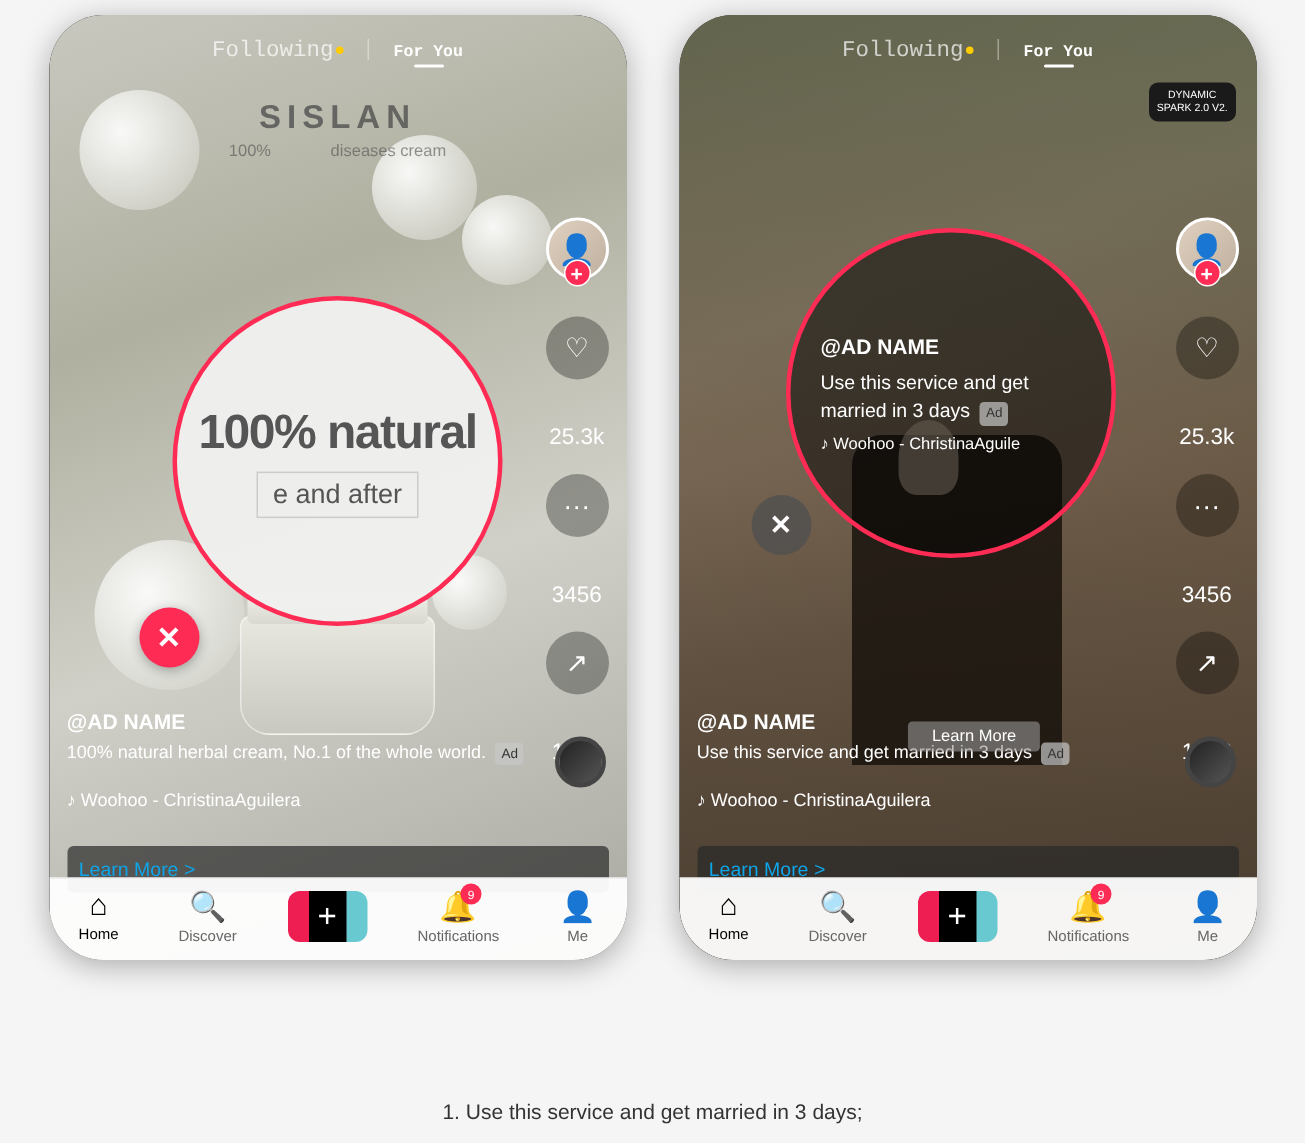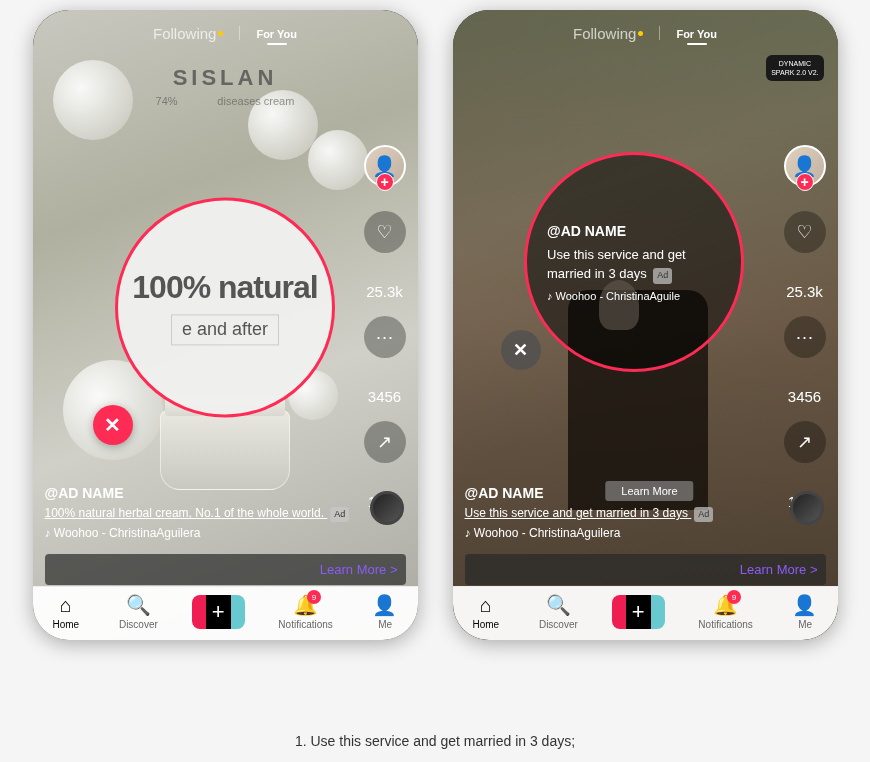--- a/index.html
+++ b/index.html
@@ -120,20 +120,21 @@
     .top-nav {
       position: absolute;
       top: 0;
       width: 100%;
       display: flex;
       justify-content: center;
       align-items: center;
       gap: 16px;
       padding-top: 14px;
       z-index: 10;
+      font-family: Liberation Mono, monospace;
     }
 
     .nav-following {
       font-size: 15px;
       color: rgba(255,255,255,0.7);
       font-weight: 400;
     }
 
     .nav-divider {
       width: 1px;
@@ -258,54 +259,53 @@
       font-size: 14px;
       font-weight: 700;
       color: white;
       margin-bottom: 4px;
     }
 
     .ad-desc {
       font-size: 12px;
       color: white;
       line-height: 1.4;
-      margin-bottom: 4px;
-      text-decoration: underline;
+      margin-bottom: 16px;
     }
 
     .ad-tag {
       display: inline-block;
       background: rgba(200,200,200,0.7);
       color: #333;
       font-size: 9px;
       padding: 1px 4px;
       border-radius: 3px;
       margin-left: 3px;
     }
 
     .music-note {
       font-size: 12px;
       color: white;
     }
 
     
     .learn-more-btn {
       position: absolute;
-      bottom: 55px;
+      bottom: 45px;
       left: 12px;
       right: 12px;
       background: rgba(40,40,40,0.7);
       border-radius: 4px;
       padding: 8px;
       text-align: center;
       font-size: 13px;
-      color: #8b5cf6;
-      display: flex;
-      align-items: center;
-      justify-content: flex-end;
+      color: #0ea5e9;
+      display: flex;
+      align-items: center;
+      justify-content: flex-start;
       gap: 4px;
       z-index: 10;
     }
 
     
     .bottom-nav {
       position: absolute;
       bottom: 0;
       width: 100%;
       background: rgba(255,255,255,0.95);
@@ -562,21 +562,21 @@
           <div class="sphere sphere-3"></div>
           <div class="sphere sphere-4"></div>
           <div class="sphere sphere-5"></div>
           <div class="cream-jar">
             <div class="cream-jar-lid"></div>
           </div>
         </div>
 
         <div class="brand-text">SISLAN</div>
         <div class="product-desc">
-          <span>74%</span>&nbsp;&nbsp;&nbsp;&nbsp;&nbsp;&nbsp;&nbsp;&nbsp;&nbsp;&nbsp;&nbsp;&nbsp;
+          <span>100%</span>&nbsp;&nbsp;&nbsp;&nbsp;&nbsp;&nbsp;&nbsp;&nbsp;&nbsp;&nbsp;&nbsp;&nbsp;
           <span>diseases cream</span>
         </div>
 
         <div class="top-nav">
           <div class="nav-following-wrap">
             <span class="nav-following">Following</span>
             <span class="nav-dot"></span>
           </div>
           <div class="nav-divider"></div>
           <div class="nav-foryou-wrap">

